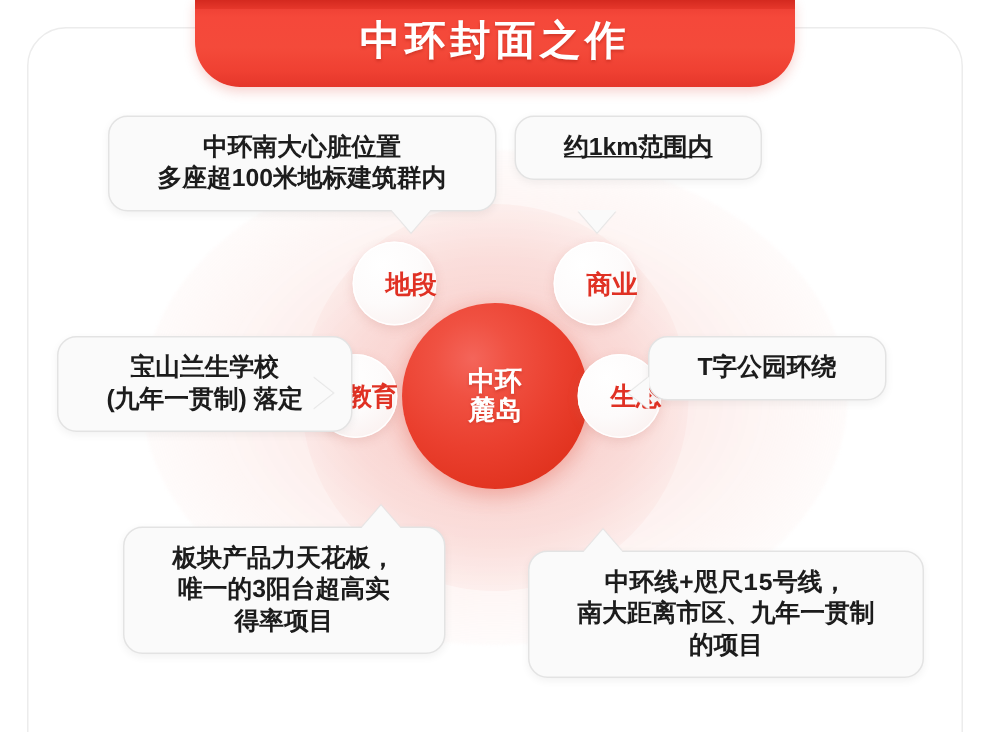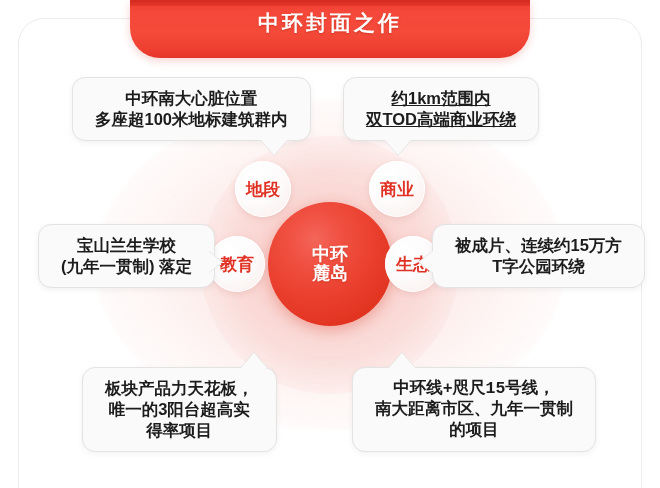--- a/index.html
+++ b/index.html
@@ -69,21 +69,21 @@
     content: "";
     position: absolute;
     left: 0; right: 0; top: 0; height: 6px;
     background: linear-gradient(180deg, #d4291f 0%, #e6372b 100%);
   }
   #banner-text {
     position: absolute;
     left: 0; right: 0; top: 9px;
     text-align: center;
     color: #ffffff;
-    font-size: 21px;
+    font-size: 27px;
     font-weight: bold;
     letter-spacing: 3px;
     text-shadow: 0 1px 2px rgba(150,20,10,0.35);
   }
 
   
   #hub {
     position: absolute;
     left: 330px; top: 264px;
     width: 124px; height: 124px;
@@ -111,21 +111,21 @@
   .node {
     position: absolute;
     width: 56px; height: 56px;
     border-radius: 50%;
     background: radial-gradient(circle at 35% 28%,
         #ffffff 0%, #fdfbfb 48%, #fbf3f2 76%, #f7e8e6 100%);
     box-shadow: 0 2px 7px rgba(190,110,100,0.20),
                 inset 0 0 0 1px rgba(255,255,255,0.9);
     display: flex;
     align-items: center;
-    justify-content: center;
+    justify-content: flex-end;
     transform: translate(-50%,-50%);
   }
   .node-label {
     color: #e03124;
     font-size: 17px;
     font-weight: bold;
     letter-spacing: 0px;
     white-space: nowrap;
   }
   #node-didan  { left: 263px; top: 189px; }
@@ -135,21 +135,21 @@
   #node-chanpin{ left: 251px; top: 340px; }
   #node-jiaoyu { left: 237px; top: 264px; }
 
   
   .bubble {
     position: absolute;
     background: #fafafa;
     border: 1px solid #e3e3e3;
     border-radius: 13px;
     box-shadow: 0 2px 6px rgba(0,0,0,0.055);
-    padding: 10px 22px;
+    padding: 10px 32px;
     text-align: center;
     color: #1c1c1c;
     font-size: 16.5px;
     font-weight: bold;
     line-height: 1.28;
     white-space: nowrap;
   }
   .bubble .ln { display: block; }
 
   .tail { position: absolute; width: 0; height: 0; }
@@ -181,21 +181,21 @@
   #bub-didan    { left: 72px;  top: 77px;  }
   #bub-didan .tail-down   { left: 188px; top: 62px; }
   #bub-shangye  { left: 343px; top: 77px; text-decoration: underline;  }
   #bub-shangye .tail-down { left: 41px;  top: 62px; }
 
   #bub-jiaoyu   { left: 38px;  top: 224px; }
   #bub-jiaoyu .tail-right { left: 169px; top: 26px; }
   #bub-shengtai { left: 432px; top: 224px; }
   #bub-shengtai .tail-left{ left: -14px; top: 26px; }
 
-  #bub-chanpin  { left: 82px;  top: 367px; }
+  #bub-chanpin  { left: 82px;  top: 351px; }
   #bub-chanpin .tail-up   { left: 158px; top: -15px; }
   #bub-jiaotong { left: 352px; top: 367px; font-family: Liberation Mono, monospace; }
   #bub-jiaotong .tail-up  { left: 36px;  top: -15px; }
 </style>
 </head>
 <body>
 
 <div id="card">
 
   <div id="panel"></div>
@@ -227,32 +227,30 @@
   </div>
 
   <div class="bubble" id="bub-didan">
     <span class="ln">中环南大心脏位置</span>
     <span class="ln">多座超100米地标建筑群内</span>
     <span class="tail tail-down"></span>
   </div>
 
   <div class="bubble" id="bub-shangye">
     <span class="ln">约1km范围内</span>
-    <span class="ln">双TOD高端商业环绕</span>
     <span class="tail tail-down"></span>
   </div>
 
   <div class="bubble" id="bub-jiaoyu">
     <span class="ln">宝山兰生学校</span>
     <span class="ln">(九年一贯制) 落定</span>
     <span class="tail tail-right"></span>
   </div>
 
   <div class="bubble" id="bub-shengtai">
-    <span class="ln">被成片、连续约15万方</span>
     <span class="ln">T字公园环绕</span>
     <span class="tail tail-left"></span>
   </div>
 
   <div class="bubble" id="bub-chanpin">
     <span class="ln">板块产品力天花板，</span>
     <span class="ln">唯一的3阳台超高实</span>
     <span class="ln">得率项目</span>
     <span class="tail tail-up"></span>
   </div>

